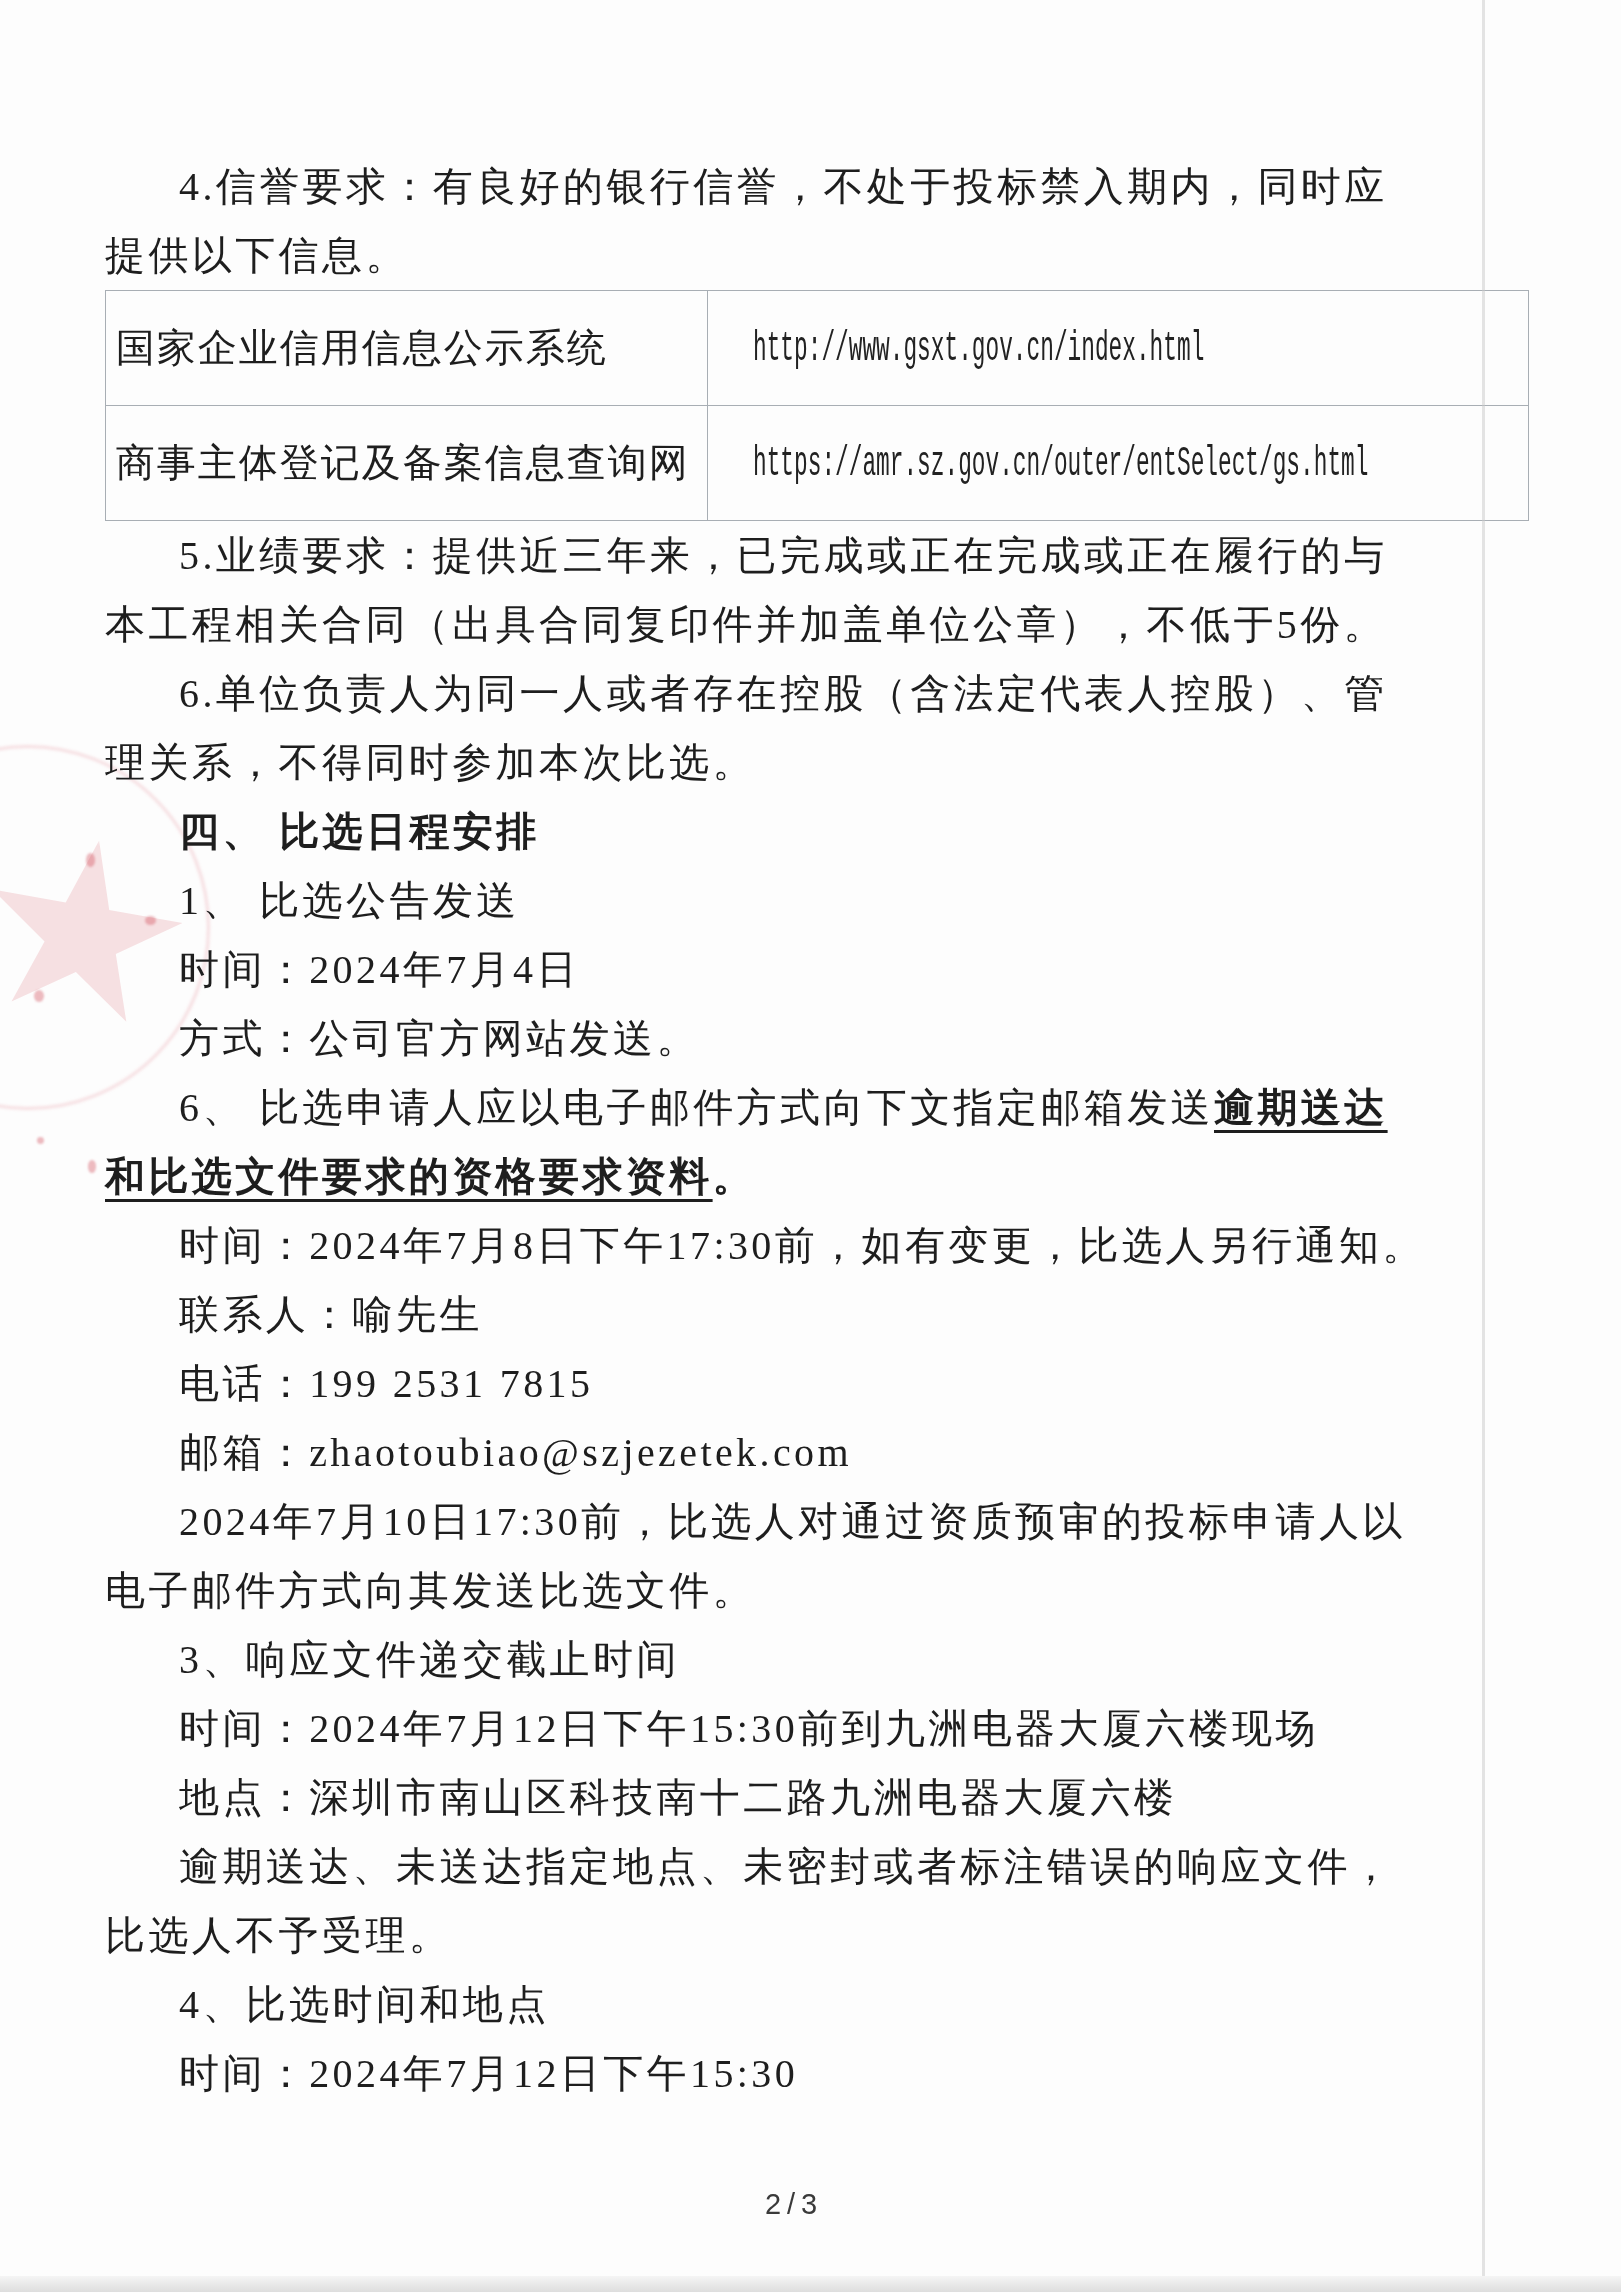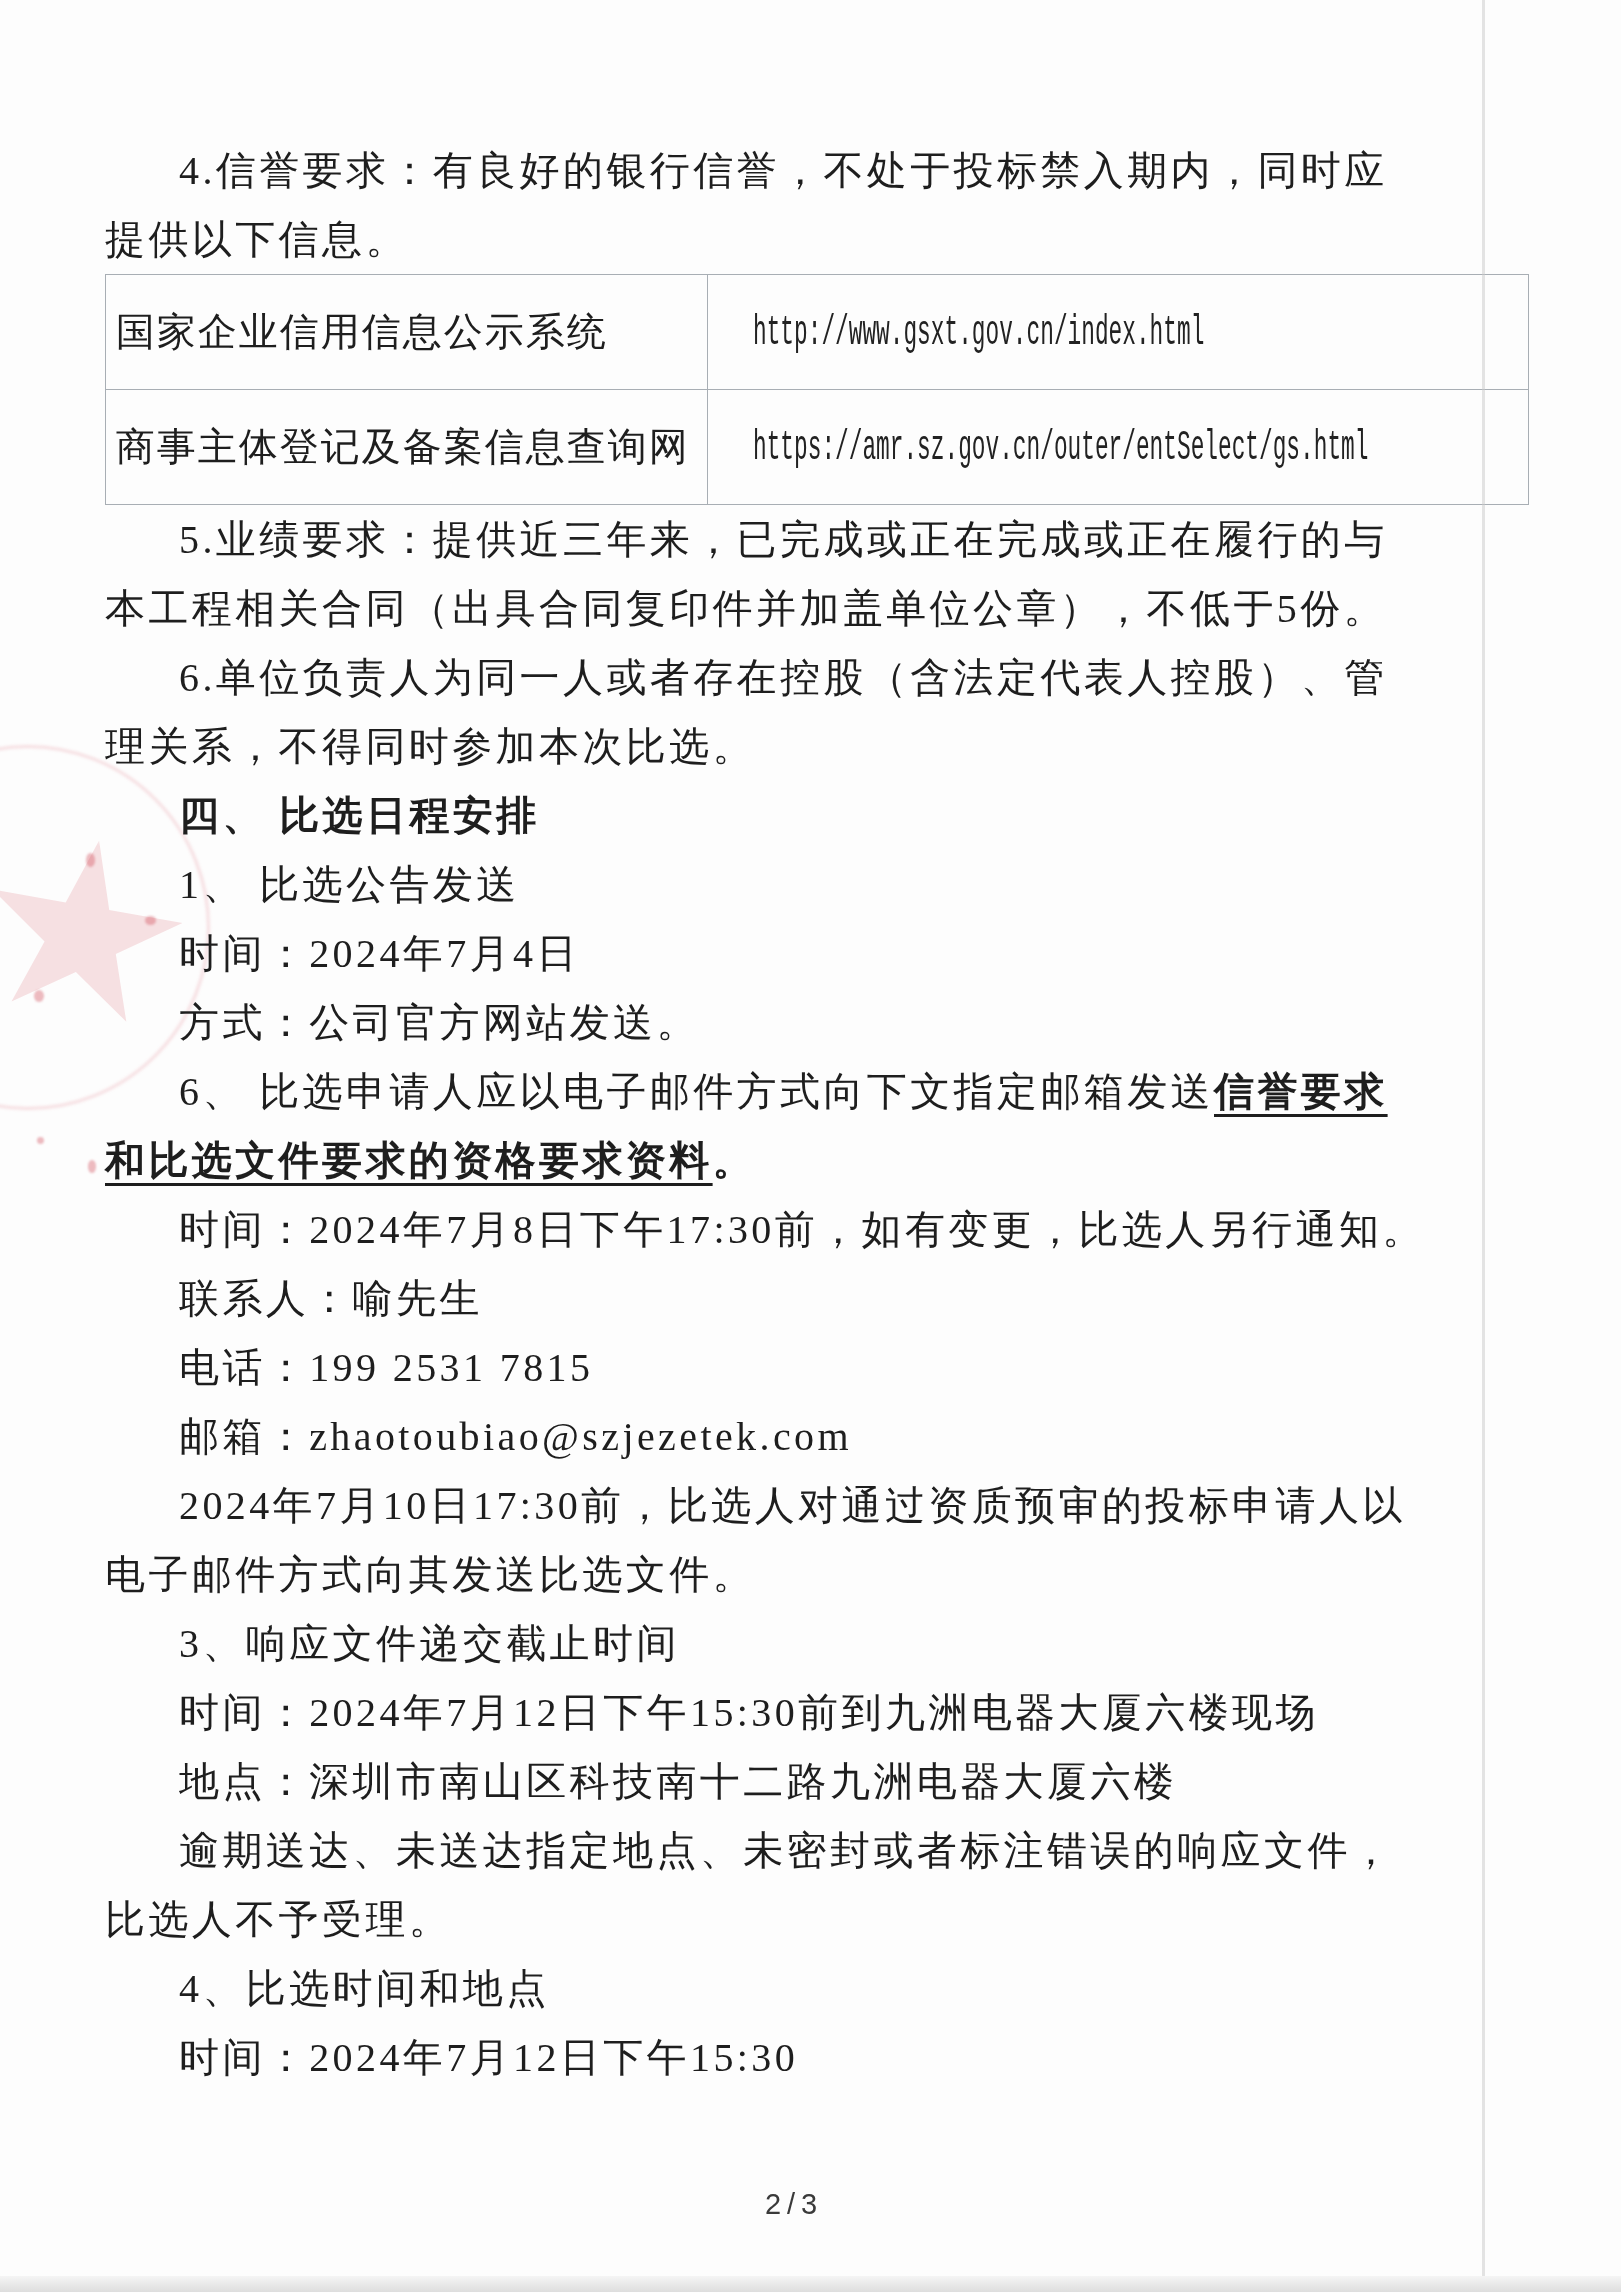--- a/index.html
+++ b/index.html
@@ -6,21 +6,21 @@
   .page{
     position:relative;
     width:1621px;height:2293px;
     background:#fdfdfd;
     overflow:hidden;
     font-family:"Liberation Serif","DejaVu Serif",serif;
     color:#1e1e1e;
   }
   
   .content{
-    position:absolute;left:105px;top:136px;width:1362px;
+    position:absolute;left:105px;top:152px;width:1362px;
   }
   .tline{
     height:69px;line-height:69px;
     font-size:40px;letter-spacing:3.4px;
     white-space:nowrap;
   }
   .tline.indent{padding-left:74px;}
   .run.bold{font-weight:bold;margin-top:29px;}
   .run.underline{
     text-decoration:underline;
@@ -129,21 +129,21 @@
 
     <div id="lines-after">
         <div class="tline indent"><span class="run">5.业绩要求：提供近三年来，已完成或正在完成或正在履行的与</span></div>
         <div class="tline"><span class="run">本工程相关合同（出具合同复印件并加盖单位公章），不低于5份。</span></div>
         <div class="tline indent"><span class="run">6.单位负责人为同一人或者存在控股（含法定代表人控股）、管</span></div>
         <div class="tline"><span class="run">理关系，不得同时参加本次比选。</span></div>
         <div class="tline indent"><span class="run bold">四、 比选日程安排</span></div>
         <div class="tline indent"><span class="run">1、 比选公告发送</span></div>
         <div class="tline indent"><span class="run">时间：2024年7月4日</span></div>
         <div class="tline indent"><span class="run">方式：公司官方网站发送。</span></div>
-        <div class="tline indent"><span class="run">6、 比选申请人应以电子邮件方式向下文指定邮箱发送</span><span class="run bold underline">信誉要求</span></div>
+        <div class="tline indent"><span class="run">6、 比选申请人应以电子邮件方式向下文指定邮箱发送</span><span class="run bold underline">逾期送达</span></div>
         <div class="tline"><span class="run bold underline">和比选文件要求的资格要求资料</span><span class="run bold">。</span></div>
         <div class="tline indent"><span class="run">时间：2024年7月8日下午17:30前，如有变更，比选人另行通知。</span></div>
         <div class="tline indent"><span class="run">联系人：喻先生</span></div>
         <div class="tline indent"><span class="run">电话：199 2531 7815</span></div>
         <div class="tline indent"><span class="run">邮箱：zhaotoubiao@szjezetek.com</span></div>
         <div class="tline indent"><span class="run">2024年7月10日17:30前，比选人对通过资质预审的投标申请人以</span></div>
         <div class="tline"><span class="run">电子邮件方式向其发送比选文件。</span></div>
         <div class="tline indent"><span class="run">3、响应文件递交截止时间</span></div>
         <div class="tline indent"><span class="run">时间：2024年7月12日下午15:30前到九洲电器大厦六楼现场</span></div>
         <div class="tline indent"><span class="run">地点：深圳市南山区科技南十二路九洲电器大厦六楼</span></div>

